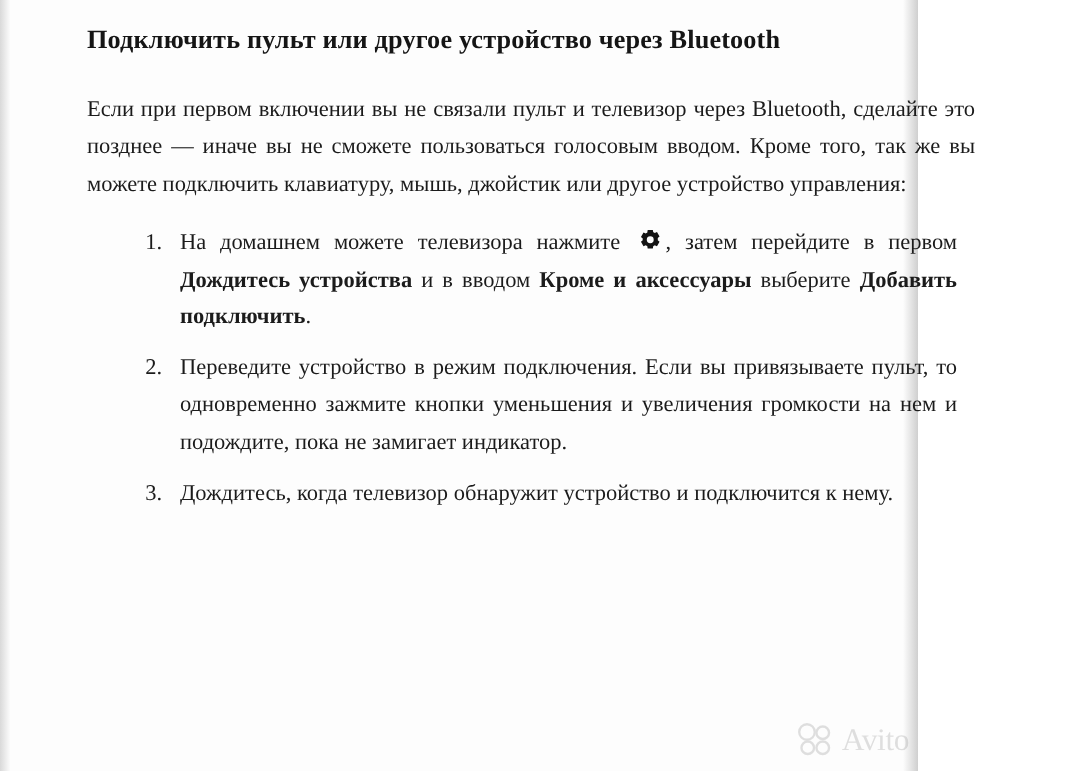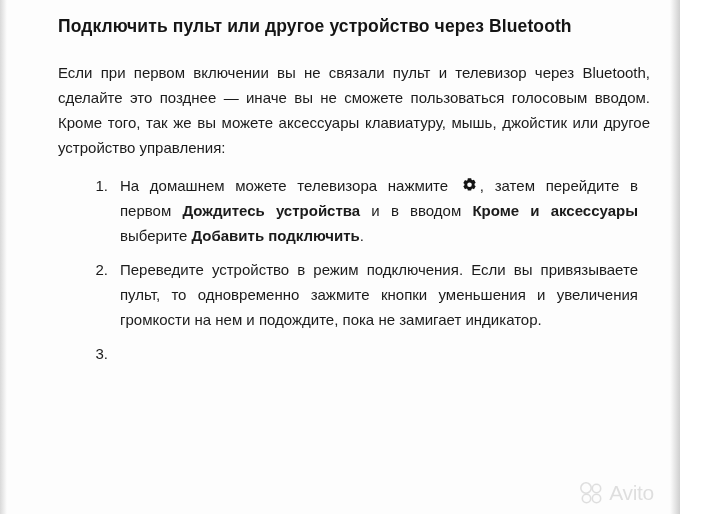--- a/index.html
+++ b/index.html
@@ -10,24 +10,25 @@
     width: 720px;
     height: 514px;
     background: #ffffff;
     font-family: "Liberation Sans", sans-serif;
     overflow: hidden;
     position: relative;
   }
   .page {
     position: absolute;
     left: 0; top: 0;
-    width: 680px;
+    width: 612px;
     height: 514px;
     background: #fdfdfd;
     box-sizing: border-box;
+    font-family: Liberation Serif, serif;
   }
   
   .edge-left {
     position: absolute;
     left: 0; top: 0;
     width: 7px; height: 514px;
     background: linear-gradient(to right, #d9d9d9, #fdfdfd);
   }
   .edge-right {
     position: absolute;
@@ -91,21 +92,21 @@
     display: inline-block;
     vertical-align: -3px;
     width: 17px;
     height: 17px;
     margin: 0 2px;
   }
   .gear-inline svg { display: block; }
   
   .watermark {
     position: absolute;
-    right: 26px;
+    right: 6px;
     bottom: 8px;
     display: flex;
     align-items: center;
     gap: 5px;
     opacity: 0.30;
     user-select: none;
   }
   .watermark .wm-icon {
     width: 26px; height: 26px;
     position: relative;
@@ -119,28 +120,28 @@
 </style>
 </head>
 <body>
 
 <div class="page">
   <div class="edge-left"></div>
   <div class="edge-right"></div>
 
   <div class="content">
     <h1 class="title">Подключить пульт или другое устройство через Bluetooth</h1>
-    <p class="intro">Если при первом включении вы не связали пульт и телевизор через Bluetooth, сделайте это позднее — иначе вы не сможете пользоваться голосовым вводом. Кроме того, так же вы можете аксессуары клавиатуру, мышь, джойстик или другое устройство управления:</p>
+    <p class="intro">Если при первом включении вы не связали пульт и телевизор через Bluetooth, сделайте это позднее — иначе вы не сможете пользоваться голосовым вводом. Кроме того, так же вы можете подключить клавиатуру, мышь, джойстик или другое устройство управления:</p>
     <ol class="steps">
         <li><span class="num">1.</span><span>На домашнем можете телевизора нажмите </span><span class="gear-inline"><svg viewBox="0 0 24 24" width="17" height="17" aria-hidden="true">
               <path fill="#141414" d="M9.6 1.8h4.8l.45 2.2c.5.18.97.42 1.4.7l2.1-.85 2.4 4.15-1.7 1.45c.05.35.08.72.08 1.05s-.03.7-.08 1.05l1.7 1.45-2.4 4.15-2.1-.85c-.43.29-.9.53-1.4.7l-.45 2.2H9.6l-.45-2.2a6.9 6.9 0 0 1-1.4-.7l-2.1.85-2.4-4.15 1.7-1.45A7.6 7.6 0 0 1 4.87 11c0-.34.03-.7.08-1.05L3.25 8.5l2.4-4.15 2.1.85c.43-.28.9-.52 1.4-.7l.45-2.7z"></path>
               <circle cx="12" cy="11" r="3.25" fill="#fdfdfd"></circle>
             </svg></span><span>, затем перейдите в первом </span><span class="b">Дождитесь устройства</span><span> и в вводом </span><span class="b">Кроме и аксессуары</span><span> выберите </span><span class="b">Добавить подключить</span><span>.</span></li>
         <li><span class="num">2.</span><span>Переведите устройство в режим подключения. Если вы привязываете пульт, то одновременно зажмите кнопки уменьшения и увеличения громкости на нем и подождите, пока не замигает индикатор.</span></li>
-        <li><span class="num">3.</span></li>
+        <li><span class="num">3.</span><span>Дождитесь, когда телевизор обнаружит устройство и подключится к нему.</span></li>
       </ol>
   </div>
 
   <div class="watermark">
     <div class="wm-icon">
       <svg viewBox="0 0 26 26" width="26" height="26" aria-hidden="true">
         <circle cx="8" cy="8" r="5.2" fill="none" stroke="#9a9a9a" stroke-width="1.6"></circle>
         <circle cx="18.5" cy="8.5" r="4.2" fill="none" stroke="#9a9a9a" stroke-width="1.6"></circle>
         <circle cx="8.5" cy="18.5" r="4.2" fill="none" stroke="#9a9a9a" stroke-width="1.6"></circle>
         <circle cx="18.5" cy="18.5" r="4.2" fill="none" stroke="#9a9a9a" stroke-width="1.6"></circle>

